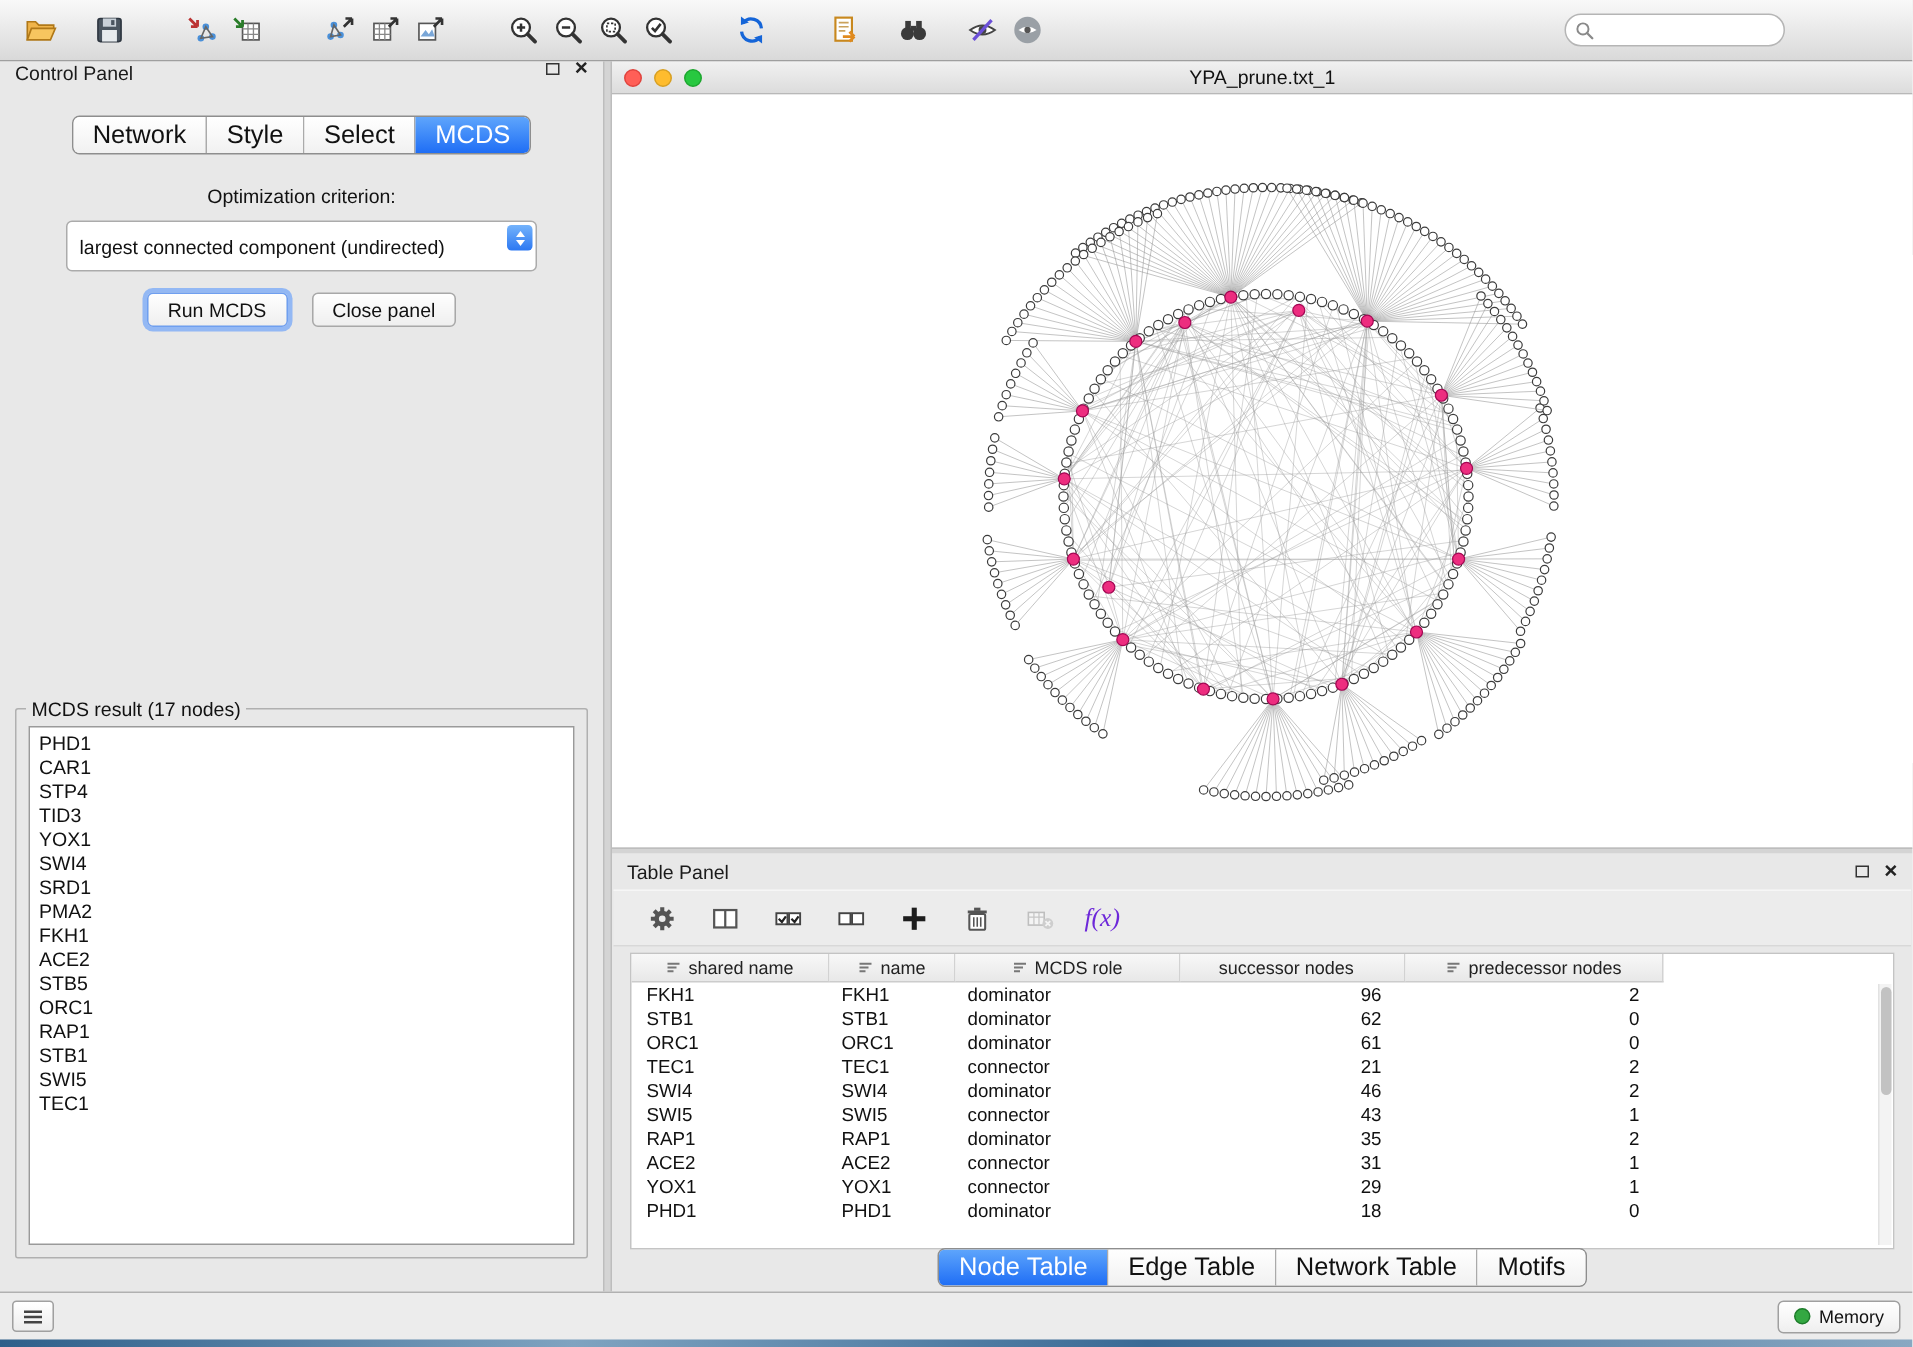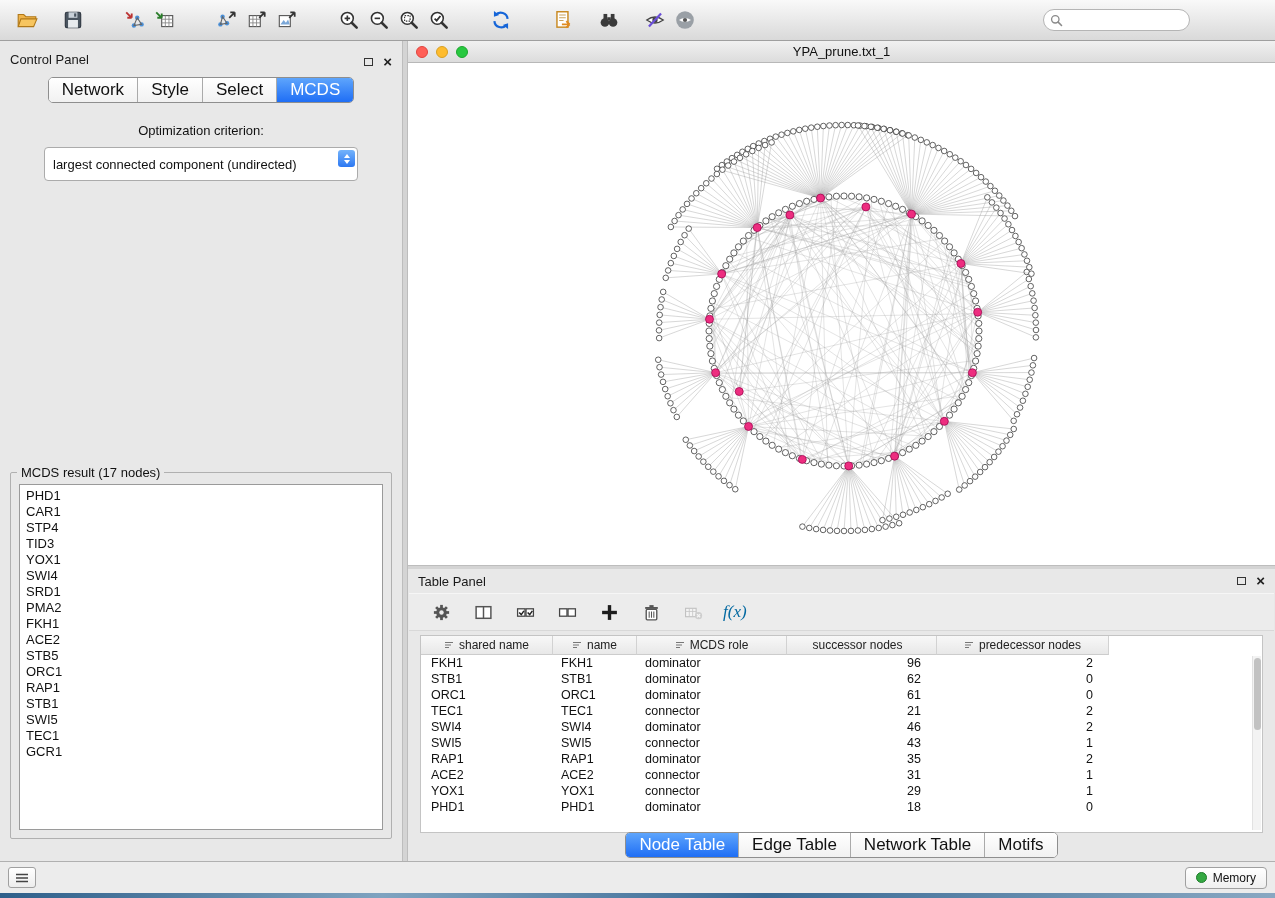--- a/index.html
+++ b/index.html
@@ -13,21 +13,21 @@
   .tbtn { width:30px; height:30px; display:flex; align-items:center; justify-content:center; border-radius:4px; }
   .tbtn svg { width:22px; height:22px; }
   .tgap { width:16px; }
   .search-pill { margin-left:auto; margin-right:85px; width:147px; height:22px; background:#fff;
     border:1px solid #b5b5b5; border-radius:12px; display:flex; align-items:center; padding:0 6px; }
   .search-pill svg { width:13px; height:13px; flex:0 0 auto; }
   .search-pill input { border:none; outline:none; flex:1; min-width:0; font-size:12px; background:transparent; padding-left:4px; }
 
   
   .control-panel { position:absolute; left:0; top:41px; width:402px; bottom:37px; background:#e8e8e8; }
-  .cp-header { height:26px; display:flex; align-items:flex-end; padding:0 10px; font-size:13px; color:#1a1a1a; }
+  .cp-header { height:26px; display:flex; align-items:flex-start; padding:0 10px; font-size:13px; color:#1a1a1a; }
   .panel-icons { margin-left:auto; display:flex; align-items:center; gap:10px; }
   .float-ic { width:9px; height:8px; border:1.5px solid #333; display:inline-block; }
   .close-ic { font-size:15px; font-weight:bold; color:#222; line-height:10px; }
   .seg { display:inline-flex; border:1px solid #8e8e8e; border-radius:5px; overflow:hidden; background:#fdfdfd; }
   .seg .tab { padding:2px 13px; font-size:17px; color:#111; border-right:1px solid #aaa; background:linear-gradient(#ffffff,#f1f1f1); white-space:nowrap; }
   .seg .tab:last-child { border-right:none; }
   .seg .tab.active { background:linear-gradient(#5ea5fc,#1f6ef5); color:#fff; }
   .cp-tabrow { display:flex; justify-content:center; margin-top:10px; }
   .opt-label { text-align:center; font-size:13px; color:#111; margin-top:20px; }
   .dropdown { margin:9px auto 0; width:314px; height:34px; background:#fff; border:1px solid #ababab;
@@ -65,21 +65,21 @@
   .net-canvas-wrap { position:absolute; left:408px; right:0; top:63px; height:502px; background:#fff; }
   .net-canvas-wrap svg { display:block; width:100%; height:100%; }
 
   
   .table-panel { position:absolute; left:408px; right:0; top:569px; bottom:37px; background:#e8e8e8; }
   .tp-header { height:24px; display:flex; align-items:center; padding:0 10px; font-size:13px; color:#1a1a1a; }
   .tp-toolbar { height:38px; margin:0 1px; background:#ececec; border-top:1px solid #f6f6f6; border-bottom:1px solid #d8d8d8;
     display:flex; align-items:center; gap:18px; padding:0 0 0 20px; }
   .tp-toolbar .tbtn2 { width:24px; height:24px; display:flex; align-items:center; justify-content:center; }
   .tbtn2 svg { width:19px; height:19px; }
-  .fx-label { font-family:"Liberation Serif",serif; font-style:italic; font-size:17px; color:#0369a1; }
+  .fx-label { font-family:"Liberation Serif",serif; font-style:italic; font-size:17px; color:#6d28d9; }
   .tp-table { position:absolute; left:12px; right:12px; top:66px; height:198px; background:#fff; border:1px solid #c4c4c4; overflow:hidden; }
   .thead { display:flex; height:19px; }
   .th { display:flex; align-items:center; justify-content:center; gap:5px;
     background:linear-gradient(#f8f8f8,#e8e8e8); border-right:1px solid #d2d2d2; border-bottom:1px solid #cccccc;
     font-size:12px; color:#222; white-space:nowrap; }
   .c0 { width:132px;justify-content:center; } .c1 { width:84px; } .c2 { width:150px; } .c3 { width:150px;gap:48px; } .c4 { width:172px; }
   .trow { display:flex; height:16px; align-items:center; }
   .tcell { font-size:12.5px; color:#111; white-space:nowrap; overflow:hidden; }
   .tcell.c0 { padding-left:10px; } .tcell.c1 { padding-left:8px; } .tcell.c2 { padding-left:8px; }
   .tcell.c3, .tcell.c4 { text-align:right; padding-right:16px; }
@@ -263,41 +263,44 @@
         <div class="tab active">MCDS</div>
       </div>
     </div>
     <div class="opt-label">Optimization criterion:</div>
     <div class="dropdown">
       <span>largest connected component (undirected)</span>
       <span class="dd-stepper">
           <span class="tri-up"></span>
           <span class="tri-dn"></span>
         </span>
+    </div>
+    <div class="btn-row">
+      <button class="mac-btn focused">Run MCDS</button>
+      <button class="mac-btn">Close panel</button>
     </div>
     <fieldset class="result-box">
       <legend>MCDS result (17 nodes)</legend>
       <div class="result-inner" id="result-list">
           <div class="result-item">PHD1</div>
           <div class="result-item">CAR1</div>
           <div class="result-item">STP4</div>
           <div class="result-item">TID3</div>
           <div class="result-item">YOX1</div>
           <div class="result-item">SWI4</div>
           <div class="result-item">SRD1</div>
           <div class="result-item">PMA2</div>
           <div class="result-item">FKH1</div>
           <div class="result-item">ACE2</div>
           <div class="result-item">STB5</div>
           <div class="result-item">ORC1</div>
           <div class="result-item">RAP1</div>
           <div class="result-item">STB1</div>
           <div class="result-item">SWI5</div>
           <div class="result-item">TEC1</div>
-          <div class="result-item">GCR1</div>
         </div>
     </fieldset>
   </div>
 
   <div class="v-divider"></div>
 
   <div class="net-title">
     <span class="lights">
       <span class="light red"></span>
       <span class="light yellow"></span>

